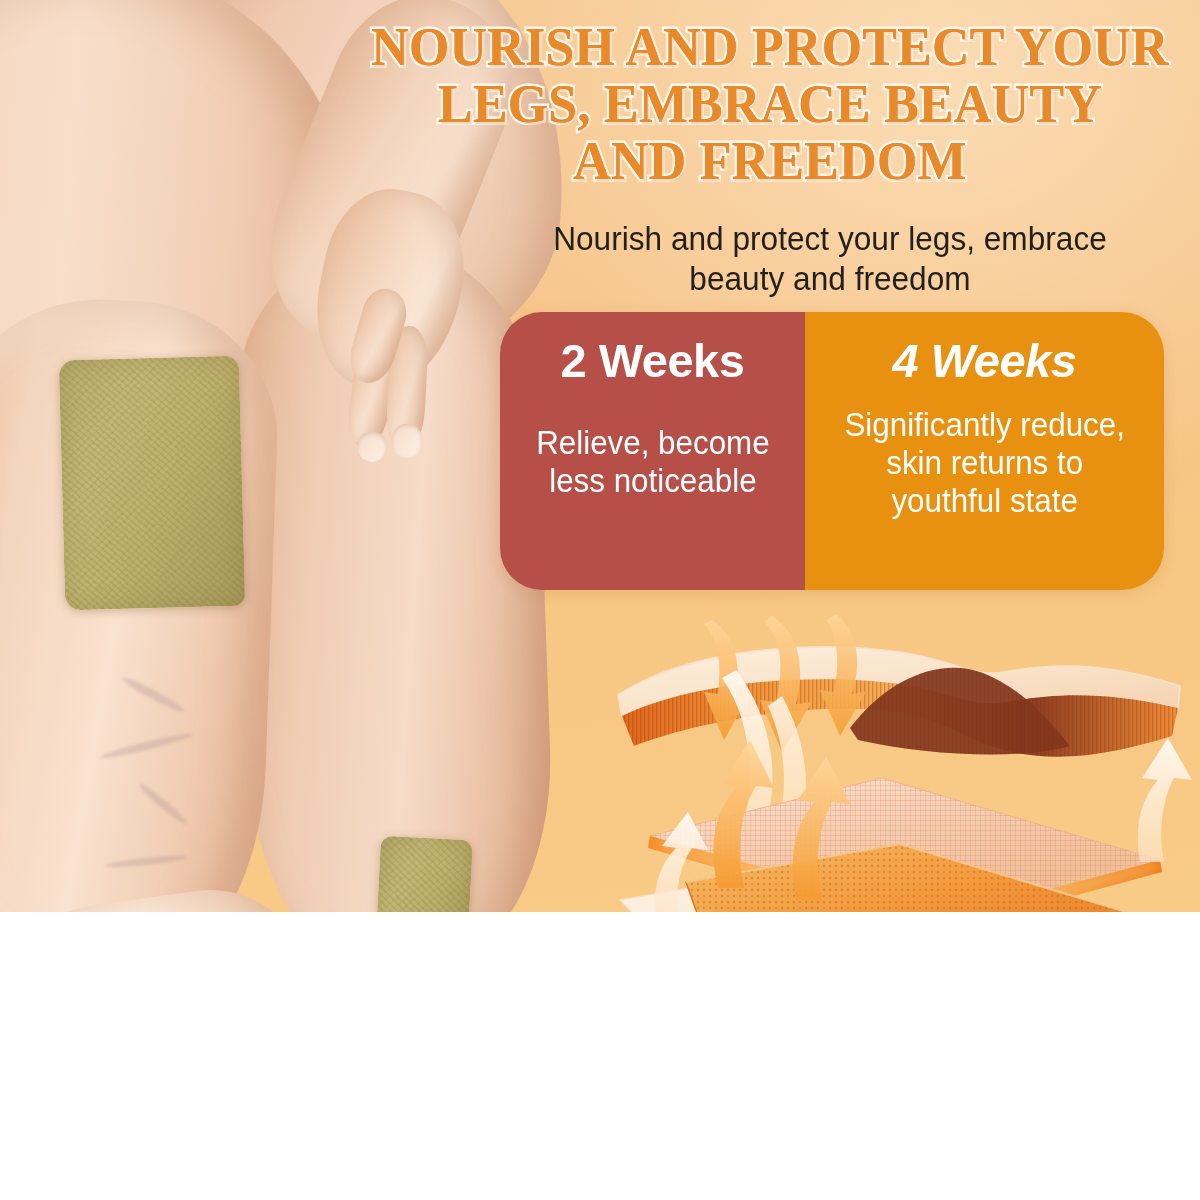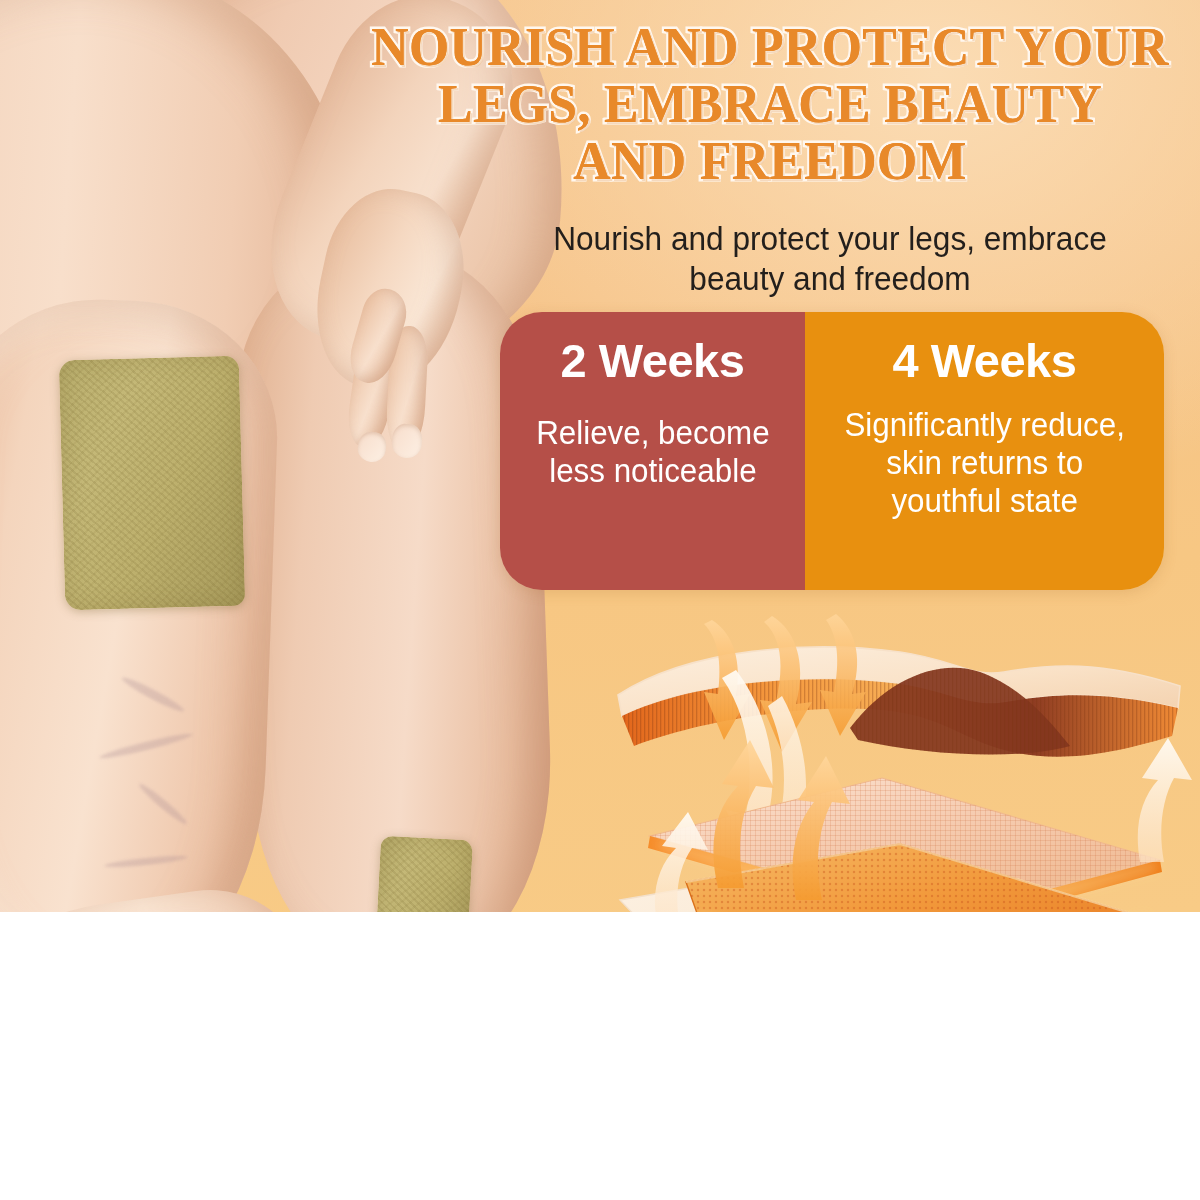--- a/index.html
+++ b/index.html
@@ -250,30 +250,30 @@
     color:#ffffff;
   }
   #panel-2weeks { background:#b54f48; flex:0 0 305px; }
   #panel-4weeks { background:#e8900f; flex:1 1 auto; }
 
   .panel-term {
     font-size:47px;
     font-weight:700;
     line-height:54px;
     letter-spacing:-.5px;
-    margin-bottom:26px;
+    margin-bottom:36px;
   }
   .panel-desc {
     font-size:33px;
     font-weight:400;
     line-height:38px;
     text-align:center;
     transform:scaleX(.95);
   }
-  #panel-4weeks .panel-term { margin-bottom:18px; }
+  #panel-4weeks .panel-term { margin-bottom:18px;font-style:italic; }
 
   
   
   
   #diagram {
     position:absolute;
     left:600px; top:600px;
     width:600px; height:600px;
   }
   #diagram svg { display:block; width:600px; height:600px; }

